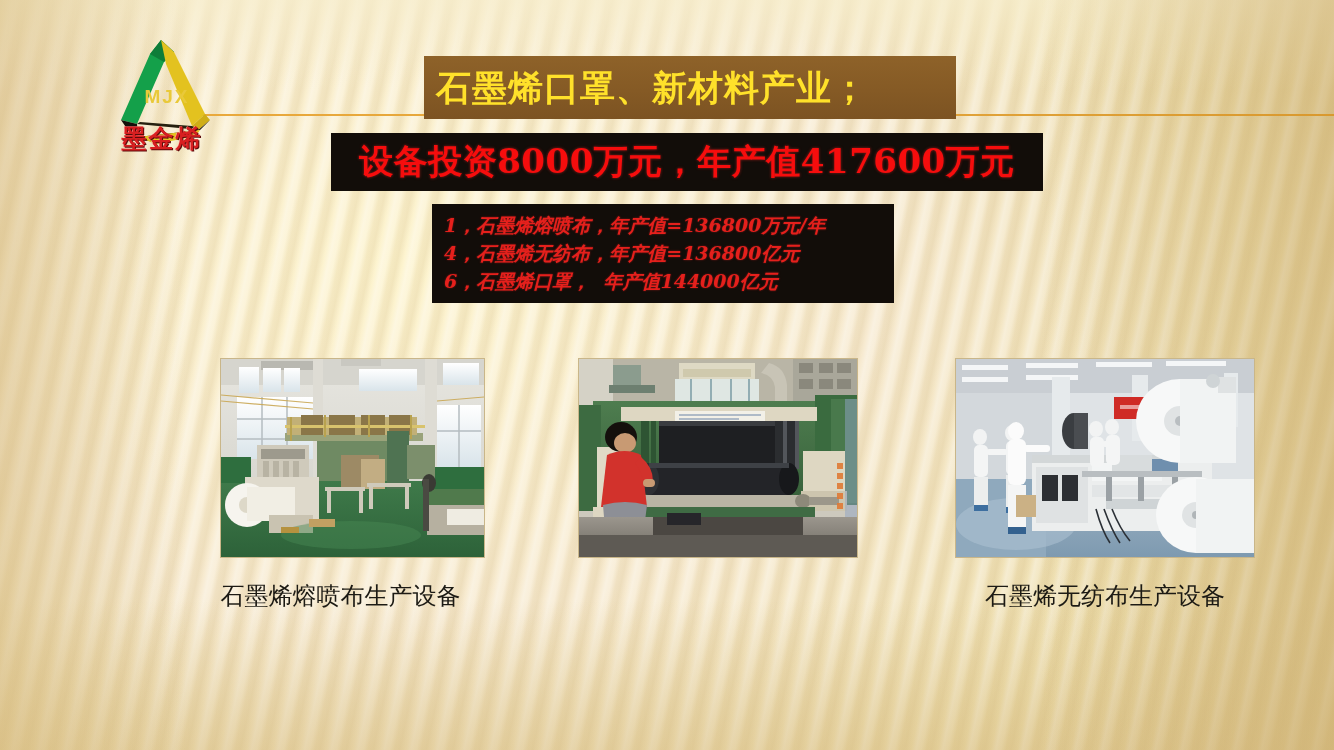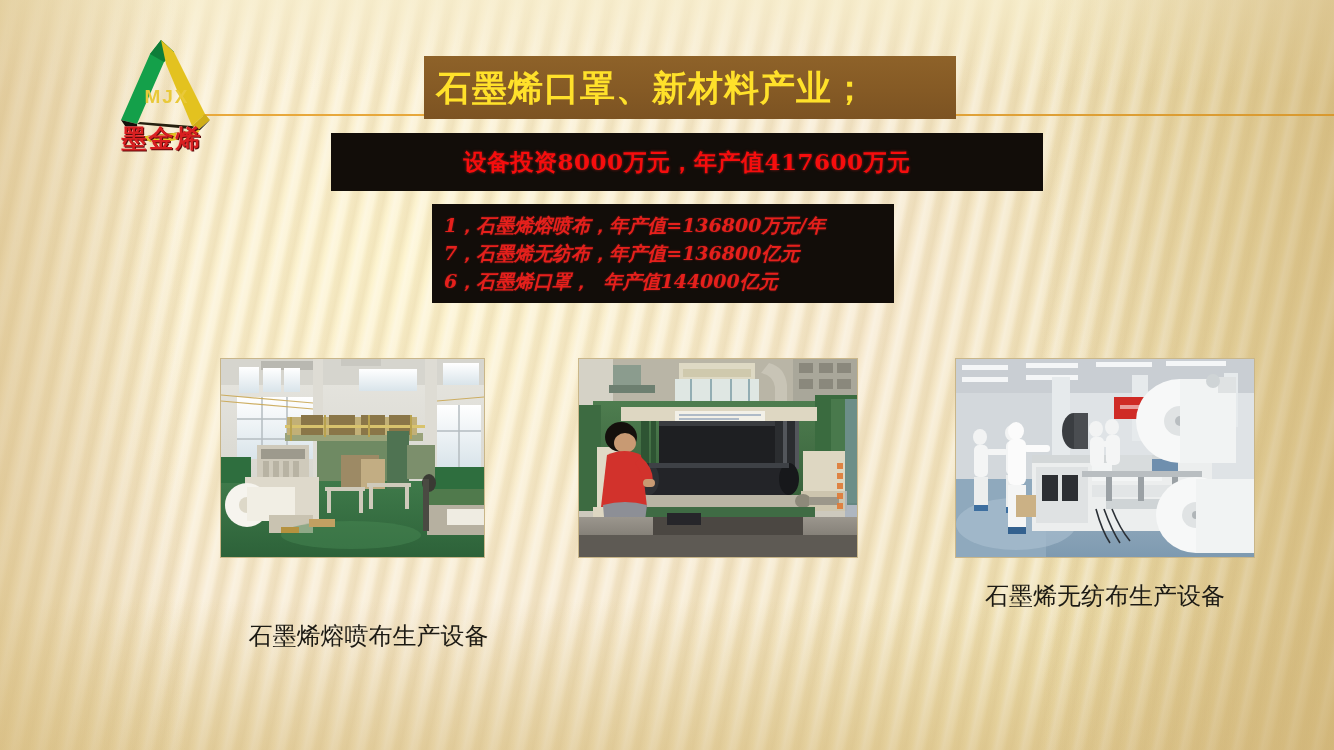--- a/index.html
+++ b/index.html
@@ -85,21 +85,21 @@
   }
 
   
   #headline-banner {
     position:absolute; left:331px; top:133px; width:712px; height:58px;
     background:#120d09;
     display:flex; align-items:center; justify-content:center;
   }
   #headline-banner .headline-text {
     font-family:"DejaVu Serif","Liberation Serif", serif;
-    font-size:23px; font-weight:bold;
+    font-size:34px; font-weight:bold;
     color:#f60d0d;
     letter-spacing:0.5px;
     white-space:nowrap;
     text-shadow:0 0 3px rgba(255,40,40,.55);
   }
 
   
   #list-box {
     position:absolute; left:432px; top:204px; width:462px; height:99px;
     background:#120d09;
@@ -127,21 +127,21 @@
   #photo-3 { left:955px; top:358px; width:300px; height:200px; }
 
   .caption {
     position:absolute;
     text-align:center;
     font-family:"DejaVu Serif","Liberation Serif", serif;
     font-size:24px;
     color:#1c1a14;
     white-space:nowrap;
   }
-  #caption-1 { left:176px; top:580px; width:385px;margin-top:40px; }
+  #caption-1 { left:148px; top:580px; width:385px; }
   #caption-2 { left:528px; top:580px; width:380px; }
   #caption-3 { left:905px; top:580px; width:400px; }
 
   svg { display:block; }
 </style>
 </head>
 <body>
 
 <div id="slide">
 
@@ -172,21 +172,21 @@
     <div class="logo-mjx">MJX</div>
     <div class="logo-cn">墨金烯</div>
   </div>
 
   <div id="headline-banner">
     <span class="headline-text">设备投资8000万元，年产值417600万元</span>
   </div>
 
   <div id="list-box">
     <div class="list-row">1，石墨烯熔喷布，年产值=136800万元/年</div>
-    <div class="list-row">7，石墨烯无纺布，年产值=136800亿元</div>
+    <div class="list-row">4，石墨烯无纺布，年产值=136800亿元</div>
     <div class="list-row">6，石墨烯口罩，  年产值144000亿元</div>
   </div>
 
   <div class="photo-frame" id="photo-1">
     <svg width="263" height="198" viewBox="0 0 263 198">
       <defs>
         <linearGradient id="p1wall" x1="0" y1="0" x2="0" y2="1">
           <stop offset="0%" stop-color="#e7e6e0"></stop>
             <stop offset="100%" stop-color="#cfcec6"></stop>
         </linearGradient>

